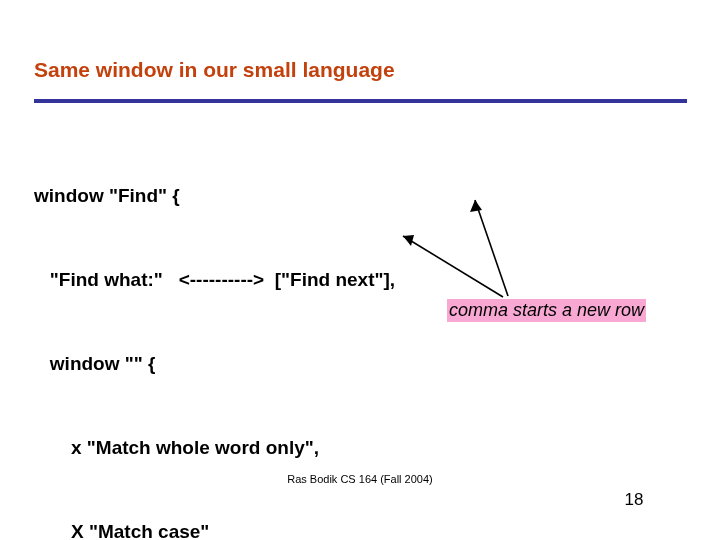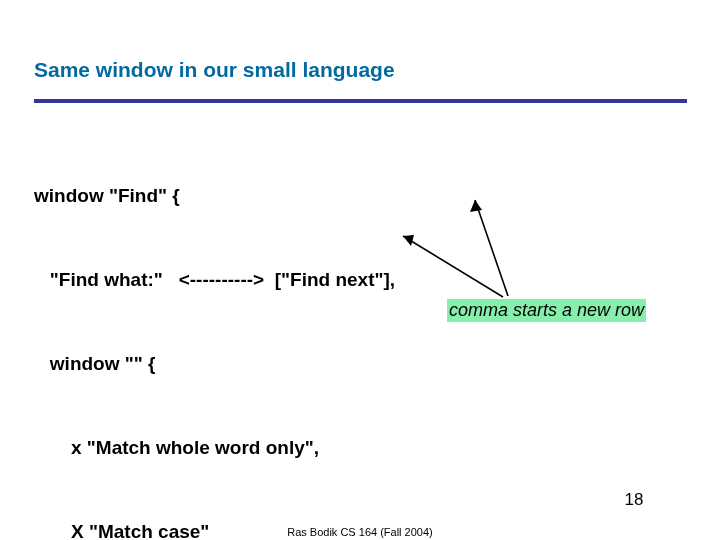--- a/index.html
+++ b/index.html
@@ -21,21 +21,21 @@
     height: 540px;
     background: #ffffff;
   }
   #title {
     position: absolute;
     left: 34px;
     top: 58px;
     width: 660px;
     font-size: 21px;
     font-weight: bold;
-    color: #0369a1;
+    color: #c2410c;
     letter-spacing: 0px;
     white-space: nowrap;
   }
   #title-rule {
     position: absolute;
     left: 34px;
     top: 99px;
     width: 653px;
     height: 4px;
     background: #333399;
@@ -51,31 +51,31 @@
     line-height: 28px;
     white-space: pre;
   }
   .code-line {
     white-space: pre;
   }
   #note {
     position: absolute;
     left: 447px;
     top: 299px;
-    background: #86efac;
+    background: #f9a8d4;
     color: #000000;
     font-size: 18px;
     font-style: italic;
     padding: 1px 2px;
     white-space: nowrap;
   }
   #footer {
     position: absolute;
     left: 0;
-    top: 526px;
+    top: 473px;
     width: 720px;
     text-align: center;
     font-size: 11px;
     color: #000000;
   }
   #pagenum {
     position: absolute;
     left: 614px;
     top: 490px;
     width: 40px;

